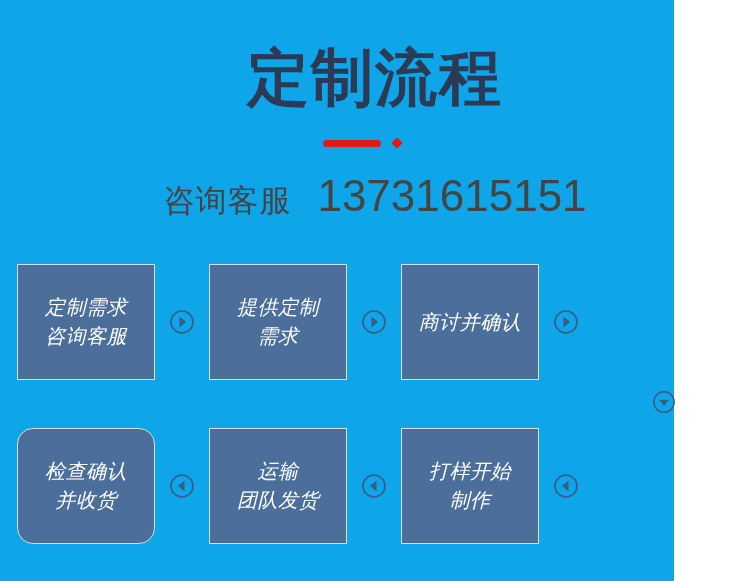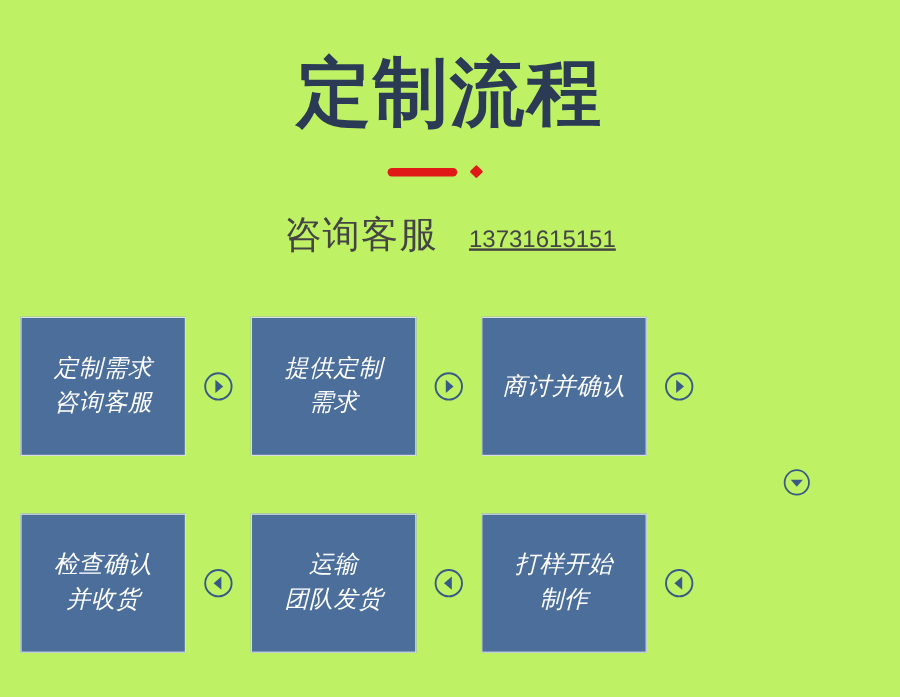--- a/index.html
+++ b/index.html
@@ -10,23 +10,23 @@
     width: 750px;
     height: 581px;
     background: #ffffff;
     font-family: "Liberation Sans", "DejaVu Sans", sans-serif;
     overflow: hidden;
     position: relative;
   }
 
   .page {
     position: relative;
-    width: 750px;
+    width: 674px;
     height: 581px;
-    background: #bef264;
+    background: #0ea5e9;
   }
 
   
   .header {
     position: absolute;
     top: 0;
     left: 0;
     width: 750px;
     text-align: center;
   }
@@ -71,24 +71,23 @@
   .hotline {
     margin: 0;
     padding-top: 26px;
     font-size: 31px;
     line-height: 40px;
     color: #444444;
     letter-spacing: 1px;
     font-family: "Liberation Sans", "DejaVu Sans", sans-serif;
   }
   .hotline .hotline-number {
-    font-size: 20px;
+    font-size: 44px;
     letter-spacing: 0px;
     margin-left: 26px;
-    text-decoration: underline;
   }
 
   
   .flow-row {
     position: absolute;
     left: 0;
     width: 750px;
     height: 118px;
     display: flex;
     align-items: center;
@@ -115,21 +114,21 @@
     font-size: 20px;
     line-height: 29px;
     text-align: center;
     font-weight: normal;
     letter-spacing: 0.5px;
     white-space: pre-line;
     font-family: "Liberation Sans", "DejaVu Sans", sans-serif;
   }
 
   .row-1 .step-box:nth-of-type(1) { margin-left: 17px; }
-  .row-2 .step-box:nth-of-type(1) { margin-left: 17px; }
+  .row-2 .step-box:nth-of-type(1) { margin-left: 17px; border-radius: 16px; }
 
   .connector {
     flex: 0 0 auto;
     width: 54px;
     display: flex;
     align-items: center;
     justify-content: center;
   }
   .connector svg { display: block; }
 

